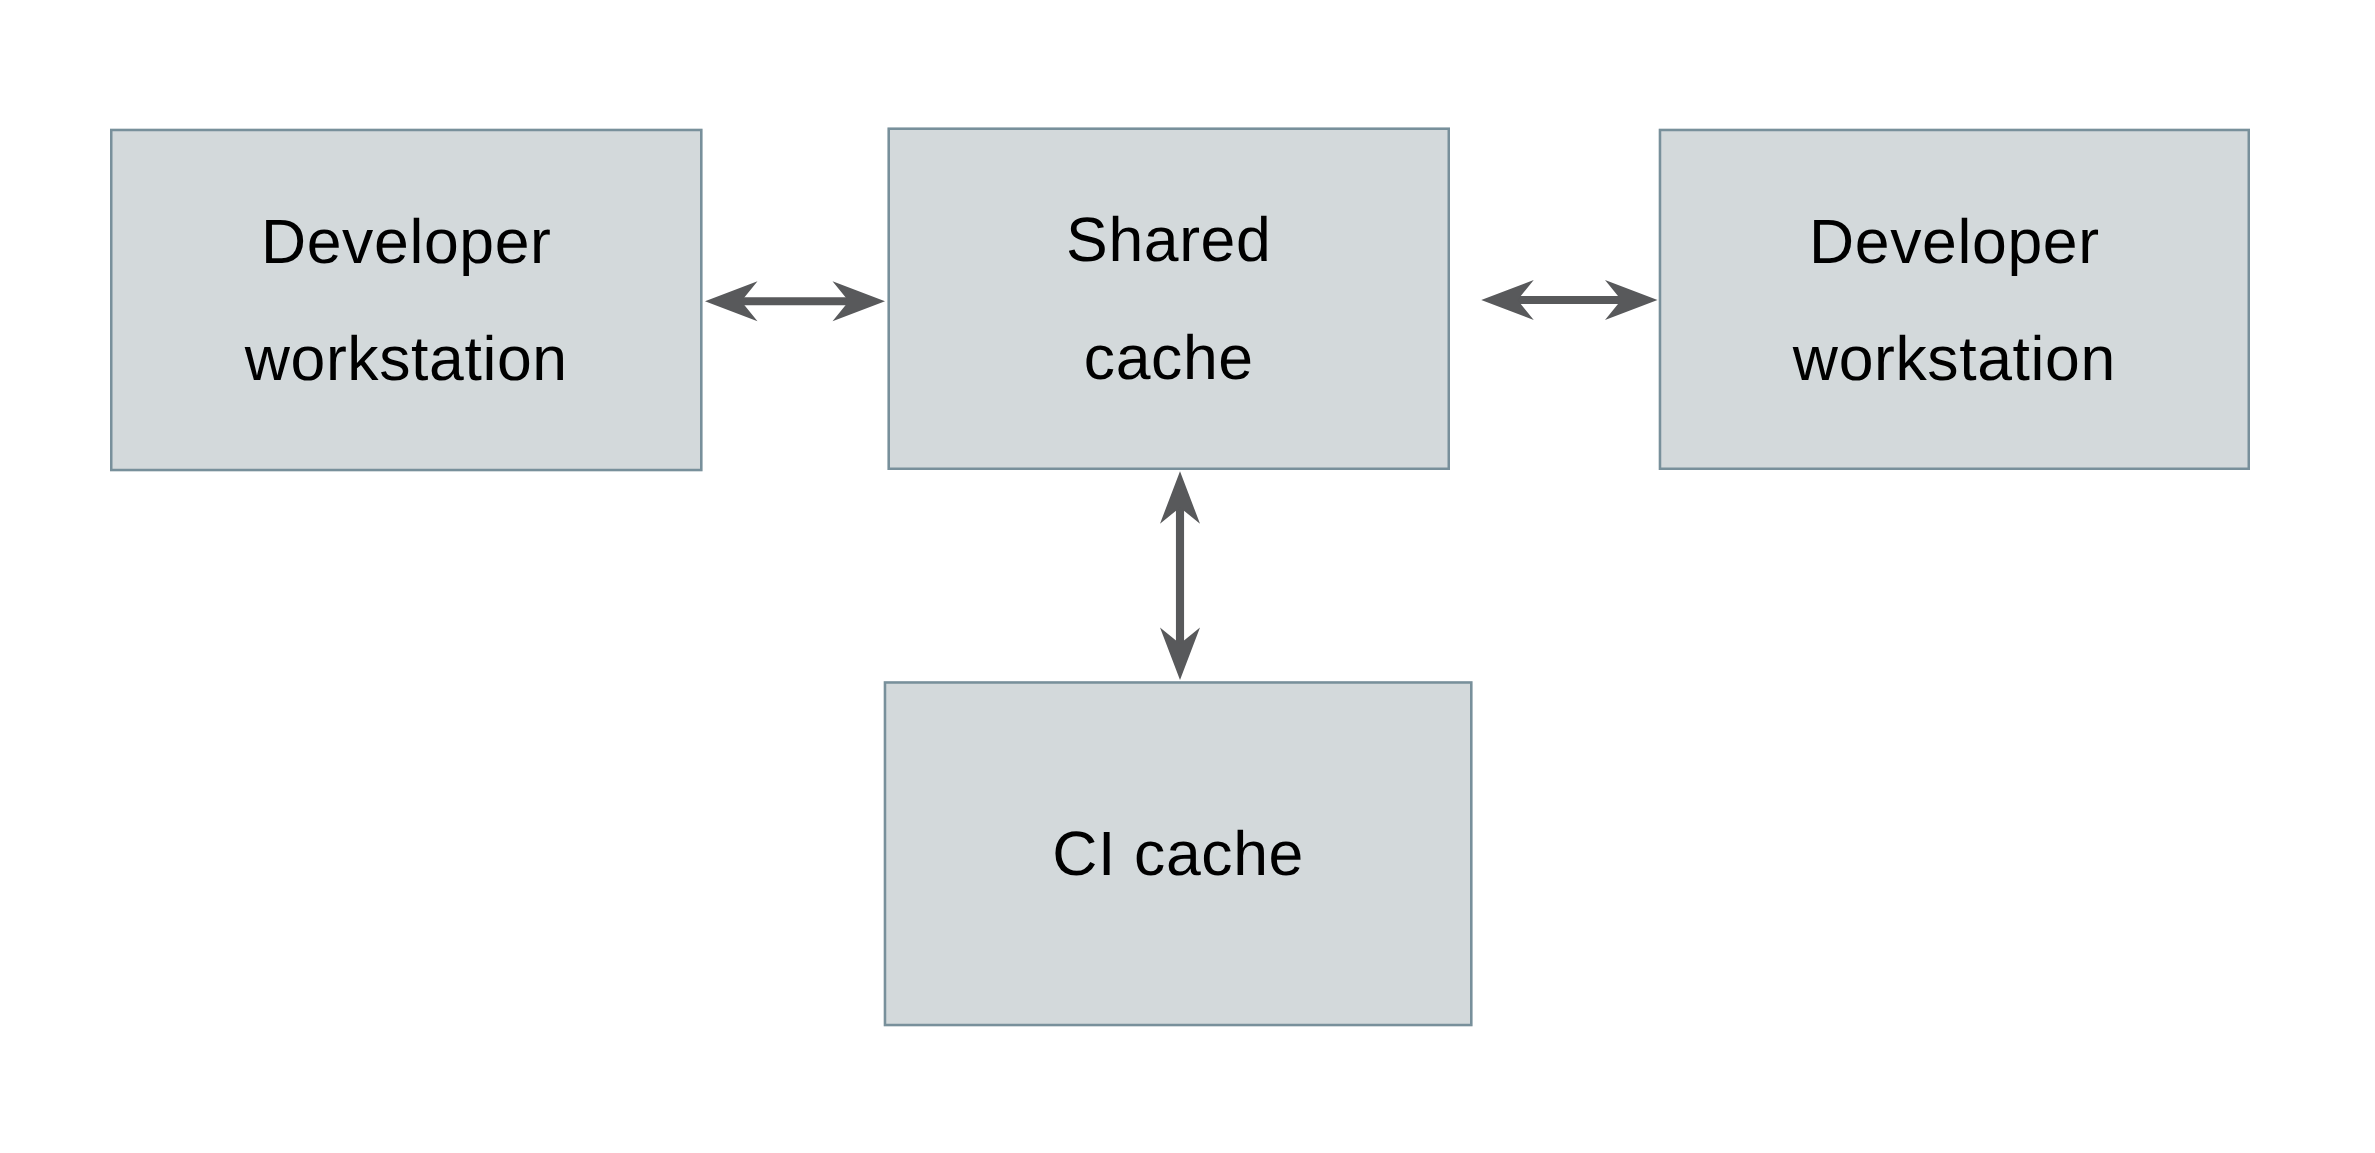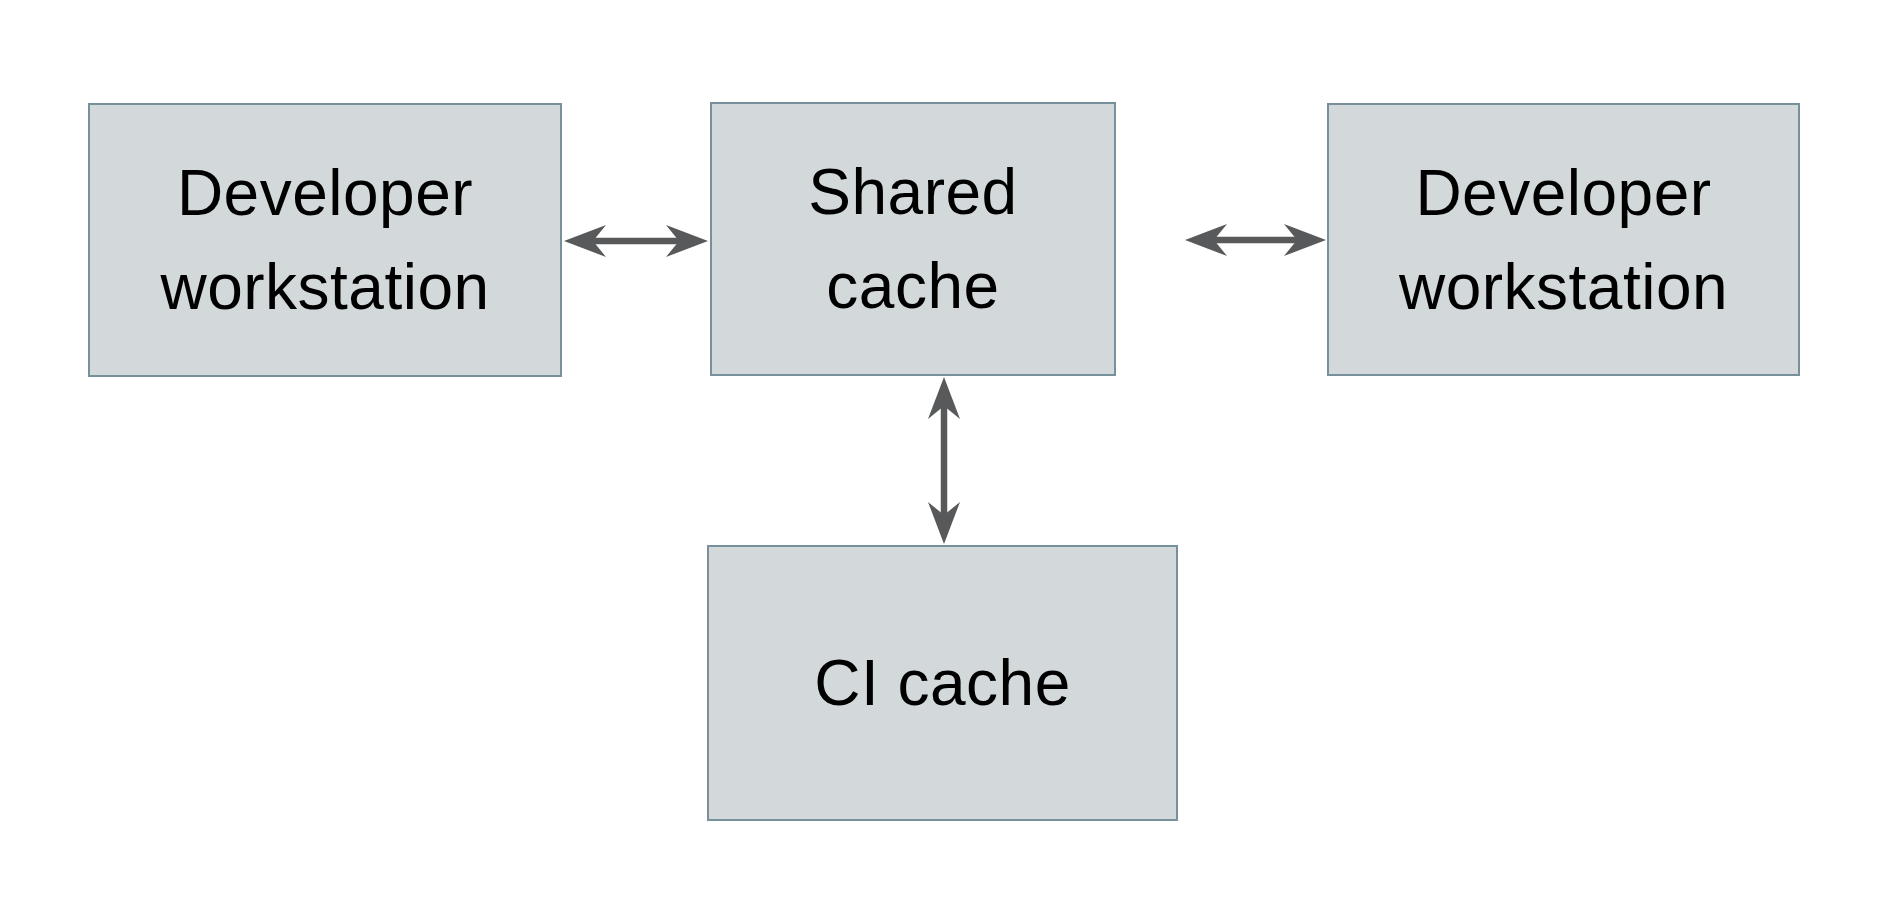--- a/index.html
+++ b/index.html
@@ -37,27 +37,27 @@
     box-sizing:border-box;
     background:var(--box-fill);
     border:2px solid var(--box-border);
     display:flex;
     align-items:center;
     justify-content:center;
     text-align:center;
   }
   .node-label{
     white-space:pre-line;
-    font-size:64px;
+    font-size:50px;
     line-height:94px;
     letter-spacing:0.5px;
     color:var(--text-color);
   }
   .node-dev-left   {left:88px;  top:103px; width:474px; height:274px;}
-  .node-shared-cache{left:710px; top:102px; width:406px; height:274px;}
+  .node-shared-cache{left:710px; top:102px; width:450px; height:274px;}
   .node-dev-right  {left:1327px;top:103px; width:473px; height:273px;}
   .node-ci-server  {left:707px; top:545px; width:471px; height:276px;}
 </style>
 </head>
 <body>
 
 <div class="canvas">
 
   <svg class="edges" viewBox="0 0 1900 922" aria-hidden="true">
 

